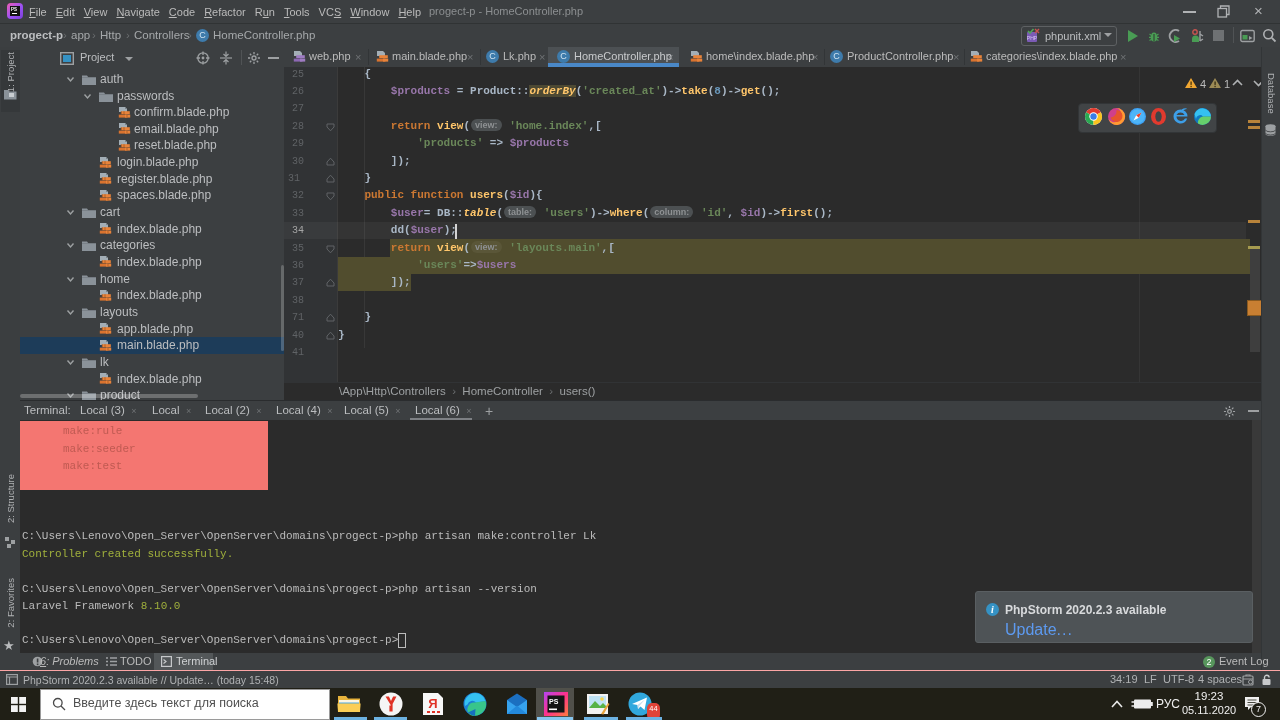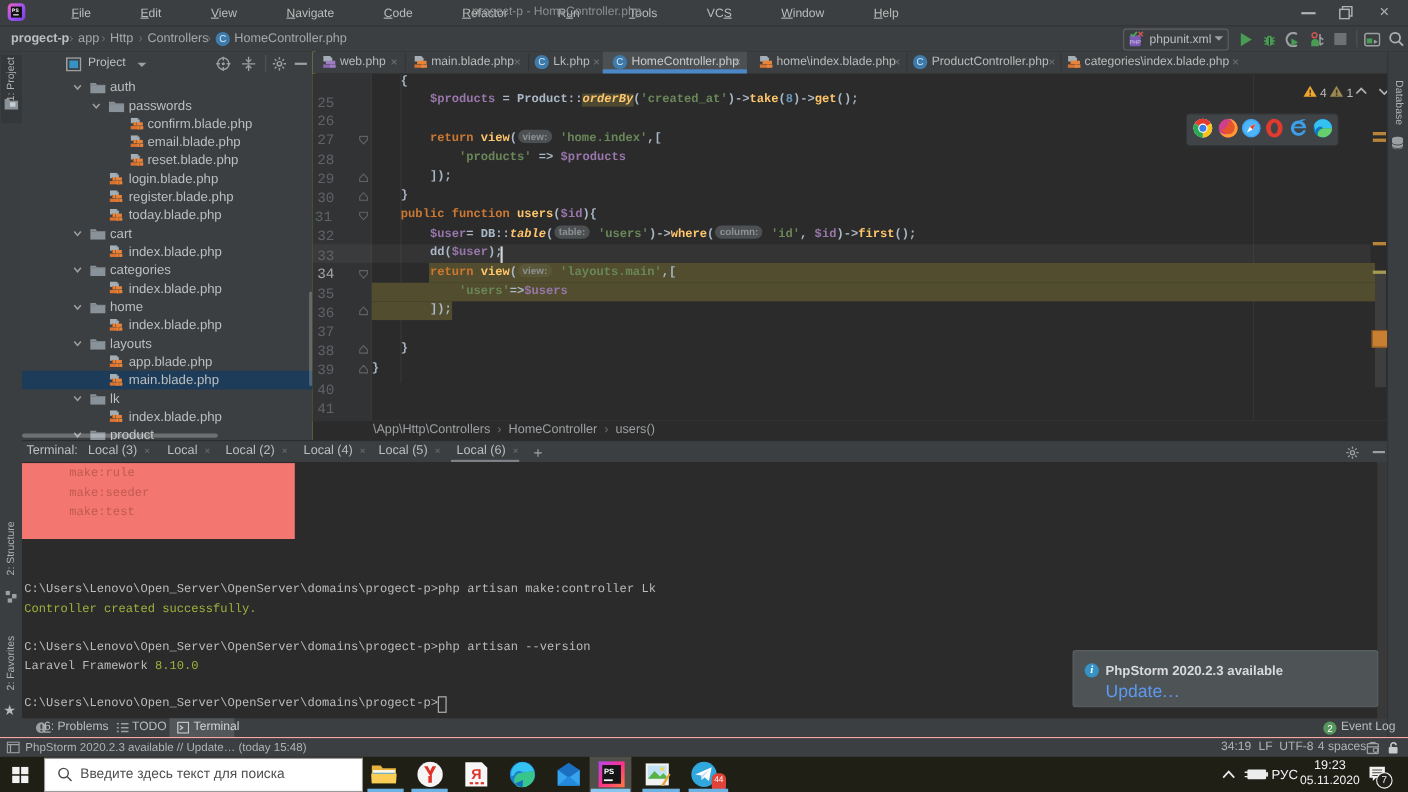--- a/index.html
+++ b/index.html
@@ -11,25 +11,25 @@
 .mono{font-family:"Liberation Mono",monospace;font-size:11px;white-space:pre;}
 
 .d{color:#a9b7c6}.k{color:#cc7832}.v{color:#9876aa}.s{color:#6a8759}.f{color:#ffc66b}.n{color:#6897bb}
 .it{font-style:italic}
 .hl{background:#4d4933}
 .pill{display:inline-block;font-family:"Liberation Sans",sans-serif;font-size:9px;color:#8e9193;
   background:#4c5052;border-radius:7px;padding:0 4px;margin:0 1px;line-height:12px;vertical-align:1px;}
 .pill2{background:#5a5638;}
 .cl{position:absolute;left:54px;height:17.4px;line-height:17.4px;font-weight:bold;}
 .num{position:absolute;width:20px;text-align:right;font-family:"Liberation Mono",monospace;
-  font-size:13px;color:#606366;height:17.4px;line-height:17.4px;left:0;margin-top:19px;}
+  font-size:10px;color:#606366;height:17.4px;line-height:17.4px;left:0;}
 .trow{position:absolute;height:17px;line-height:17px;font-size:12px;color:#bcbec0;white-space:nowrap;}
 .sep{color:#6a6d6f;}
 svg{display:block}
-.menu span{margin-right:9px;font-size:11px;margin-left:36px;}
+.menu span{margin-right:9px;font-size:11px;}
 .tl{position:absolute;height:17.4px;line-height:17.4px;font-family:"Liberation Mono",monospace;
   font-size:11px;color:#bbbbbb;white-space:pre;left:2px;}
 .grn{color:#a0b03c;}
 </style>
 </head>
 <body>
 
 <div class="bar" style="left:0;top:0;width:1280px;height:23px;border-bottom:1px solid #303334;"></div>
 <div class="ab" style="left:7px;top:3px;width:16px;height:16px;border-radius:4px;background:linear-gradient(135deg,#ef5eb4 0%,#9a51f5 55%,#7a3fd8 100%);">
   <div class="ab" style="left:3px;top:3px;width:10px;height:10px;background:#131313;"></div>
@@ -214,21 +214,21 @@
       </svg>
       <div class="trow" style="left:97px;top:123.7px;">register.blade.php</div>
   <svg class="ab" style="left:79px;top:142.8px;" width="13" height="12" viewBox="0 0 13 12">
         <path d="M1 0 h6 l2 2 v3 h-8 z" fill="#a3aeb6"></path>
         <path d="M7 0 l2 2 h-2 z" fill="#7b858c"></path>
         <rect x="3.2" y="4.2" width="8.6" height="3" fill="#e8833a"></rect>
         <rect x="0.8" y="7.6" width="8.6" height="3" fill="#d9732f"></rect>
         <rect x="7" y="7.6" width="5.2" height="3" fill="#e8833a"></rect>
         <path d="M3.2 4.2 v3 M6 4.2 v3 M9 7.6 v3" stroke="#9c5420" stroke-width="0.7"></path>
       </svg>
-      <div class="trow" style="left:97px;top:140.3px;">today.blade.php</div>
+      <div class="trow" style="left:97px;top:140.3px;">spaces.blade.php</div>
   <svg class="ab" style="left:46px;top:161.0px;" width="9" height="9" viewBox="0 0 9 9">
         <path d="M1.5 2.5 L4.5 6 L7.5 2.5" stroke="#9da0a2" stroke-width="1.4" fill="none"></path>
       </svg>
       <svg class="ab" style="left:62px;top:160.0px;" width="14" height="11" viewBox="0 0 14 11">
         <path d="M0 1.5 h5 l1.3 1.7 h7.7 v7.8 h-14 z" fill="#8a9299"></path>
         <path d="M0 3.8 h14 v-0.8 h-14 z" fill="#767d84"></path>
       </svg>
       <div class="trow" style="left:80px;top:157.0px;">cart</div>
   <svg class="ab" style="left:79px;top:176.2px;" width="13" height="12" viewBox="0 0 13 12">
         <path d="M1 0 h6 l2 2 v3 h-8 z" fill="#a3aeb6"></path>
@@ -414,21 +414,21 @@
   <div class="num" style="top:68.1px;color:#606366;">29</div>
   <div class="num" style="top:85.5px;color:#606366;">30</div>
   <div class="num" style="top:102.9px;color:#606366;text-align:center;">31</div>
   <div class="num" style="top:120.3px;color:#606366;">32</div>
   <div class="num" style="top:137.7px;color:#606366;">33</div>
   <div class="num" style="top:155.1px;color:#a5a5a5;">34</div>
   <div class="num" style="top:172.5px;color:#606366;">35</div>
   <div class="num" style="top:189.9px;color:#606366;">36</div>
   <div class="num" style="top:207.3px;color:#606366;">37</div>
   <div class="num" style="top:224.7px;color:#606366;">38</div>
-  <div class="num" style="top:242.1px;color:#606366;">39</div>
+  <div class="num" style="top:242.1px;color:#606366;">71</div>
   <div class="num" style="top:259.5px;color:#606366;">40</div>
   <div class="num" style="top:276.9px;color:#606366;">41</div>
   <svg class="ab" style="left:42px;top:55.7px;" width="9" height="9" viewBox="0 0 9 9">
         <path d="M1 1 H8 V4 L4.5 7.8 L1 4 Z" stroke="#606366" stroke-width="1" fill="none"></path>
       </svg>
   <svg class="ab" style="left:42px;top:125.3px;" width="9" height="9" viewBox="0 0 9 9">
         <path d="M1 1 H8 V4 L4.5 7.8 L1 4 Z" stroke="#606366" stroke-width="1" fill="none"></path>
       </svg>
   <svg class="ab" style="left:42px;top:177.5px;" width="9" height="9" viewBox="0 0 9 9">
         <path d="M1 1 H8 V4 L4.5 7.8 L1 4 Z" stroke="#606366" stroke-width="1" fill="none"></path>
@@ -552,21 +552,21 @@
   <div class="ab" style="left:29px;top:11px;font-size:12px;color:#d8dadc;font-weight:bold;">PhpStorm 2020.2.3 available</div>
   <div class="ab" style="left:29px;top:29px;font-size:16px;color:#5d9af0;">Update<span style="letter-spacing:1px;">...</span></div>
 </div>
 
 <div class="bar" id="btoolbar" style="left:20px;top:653px;width:1241px;height:17px;">
   <svg class="ab" style="left:12px;top:3px;" width="11" height="11" viewBox="0 0 11 11">
     <circle cx="5.5" cy="5.5" r="4.8" fill="#9da0a2"></circle>
       <rect x="4.8" y="2.5" width="1.6" height="4" fill="#3c3f41"></rect>
       <rect x="4.8" y="7.5" width="1.6" height="1.6" fill="#3c3f41"></rect>
   </svg>
-  <div class="ab t11" style="left:20px;top:2px;"><u>6</u>: Problems</div>
+  <div class="ab t11" style="left:20px;top:2px;font-style:italic;"><u>6</u>: Problems</div>
   <svg class="ab" style="left:86px;top:4px;" width="11" height="10" viewBox="0 0 11 10">
     <path d="M0 1 h2 M4 1 h7 M0 4.5 h2 M4 4.5 h7 M0 8 h2 M4 8 h7" stroke="#9da0a2" stroke-width="1.4"></path>
   </svg>
   <div class="ab t11" style="left:100px;top:2px;">TODO</div>
   <div class="ab" style="left:134px;top:0;width:59px;height:17px;background:#535759;"></div>
   <svg class="ab" style="left:141px;top:3px;" width="11" height="11" viewBox="0 0 11 11">
     <rect x="0.6" y="0.6" width="9.8" height="9.8" fill="none" stroke="#c6c8ca" stroke-width="1.2"></rect>
     <path d="M2.5 3.5 l2.5 2 l-2.5 2" stroke="#c6c8ca" stroke-width="1.2" fill="none"></path>
   </svg>
   <div class="ab t11" style="left:156px;top:2px;color:#d0d2d4;">Terminal</div>

